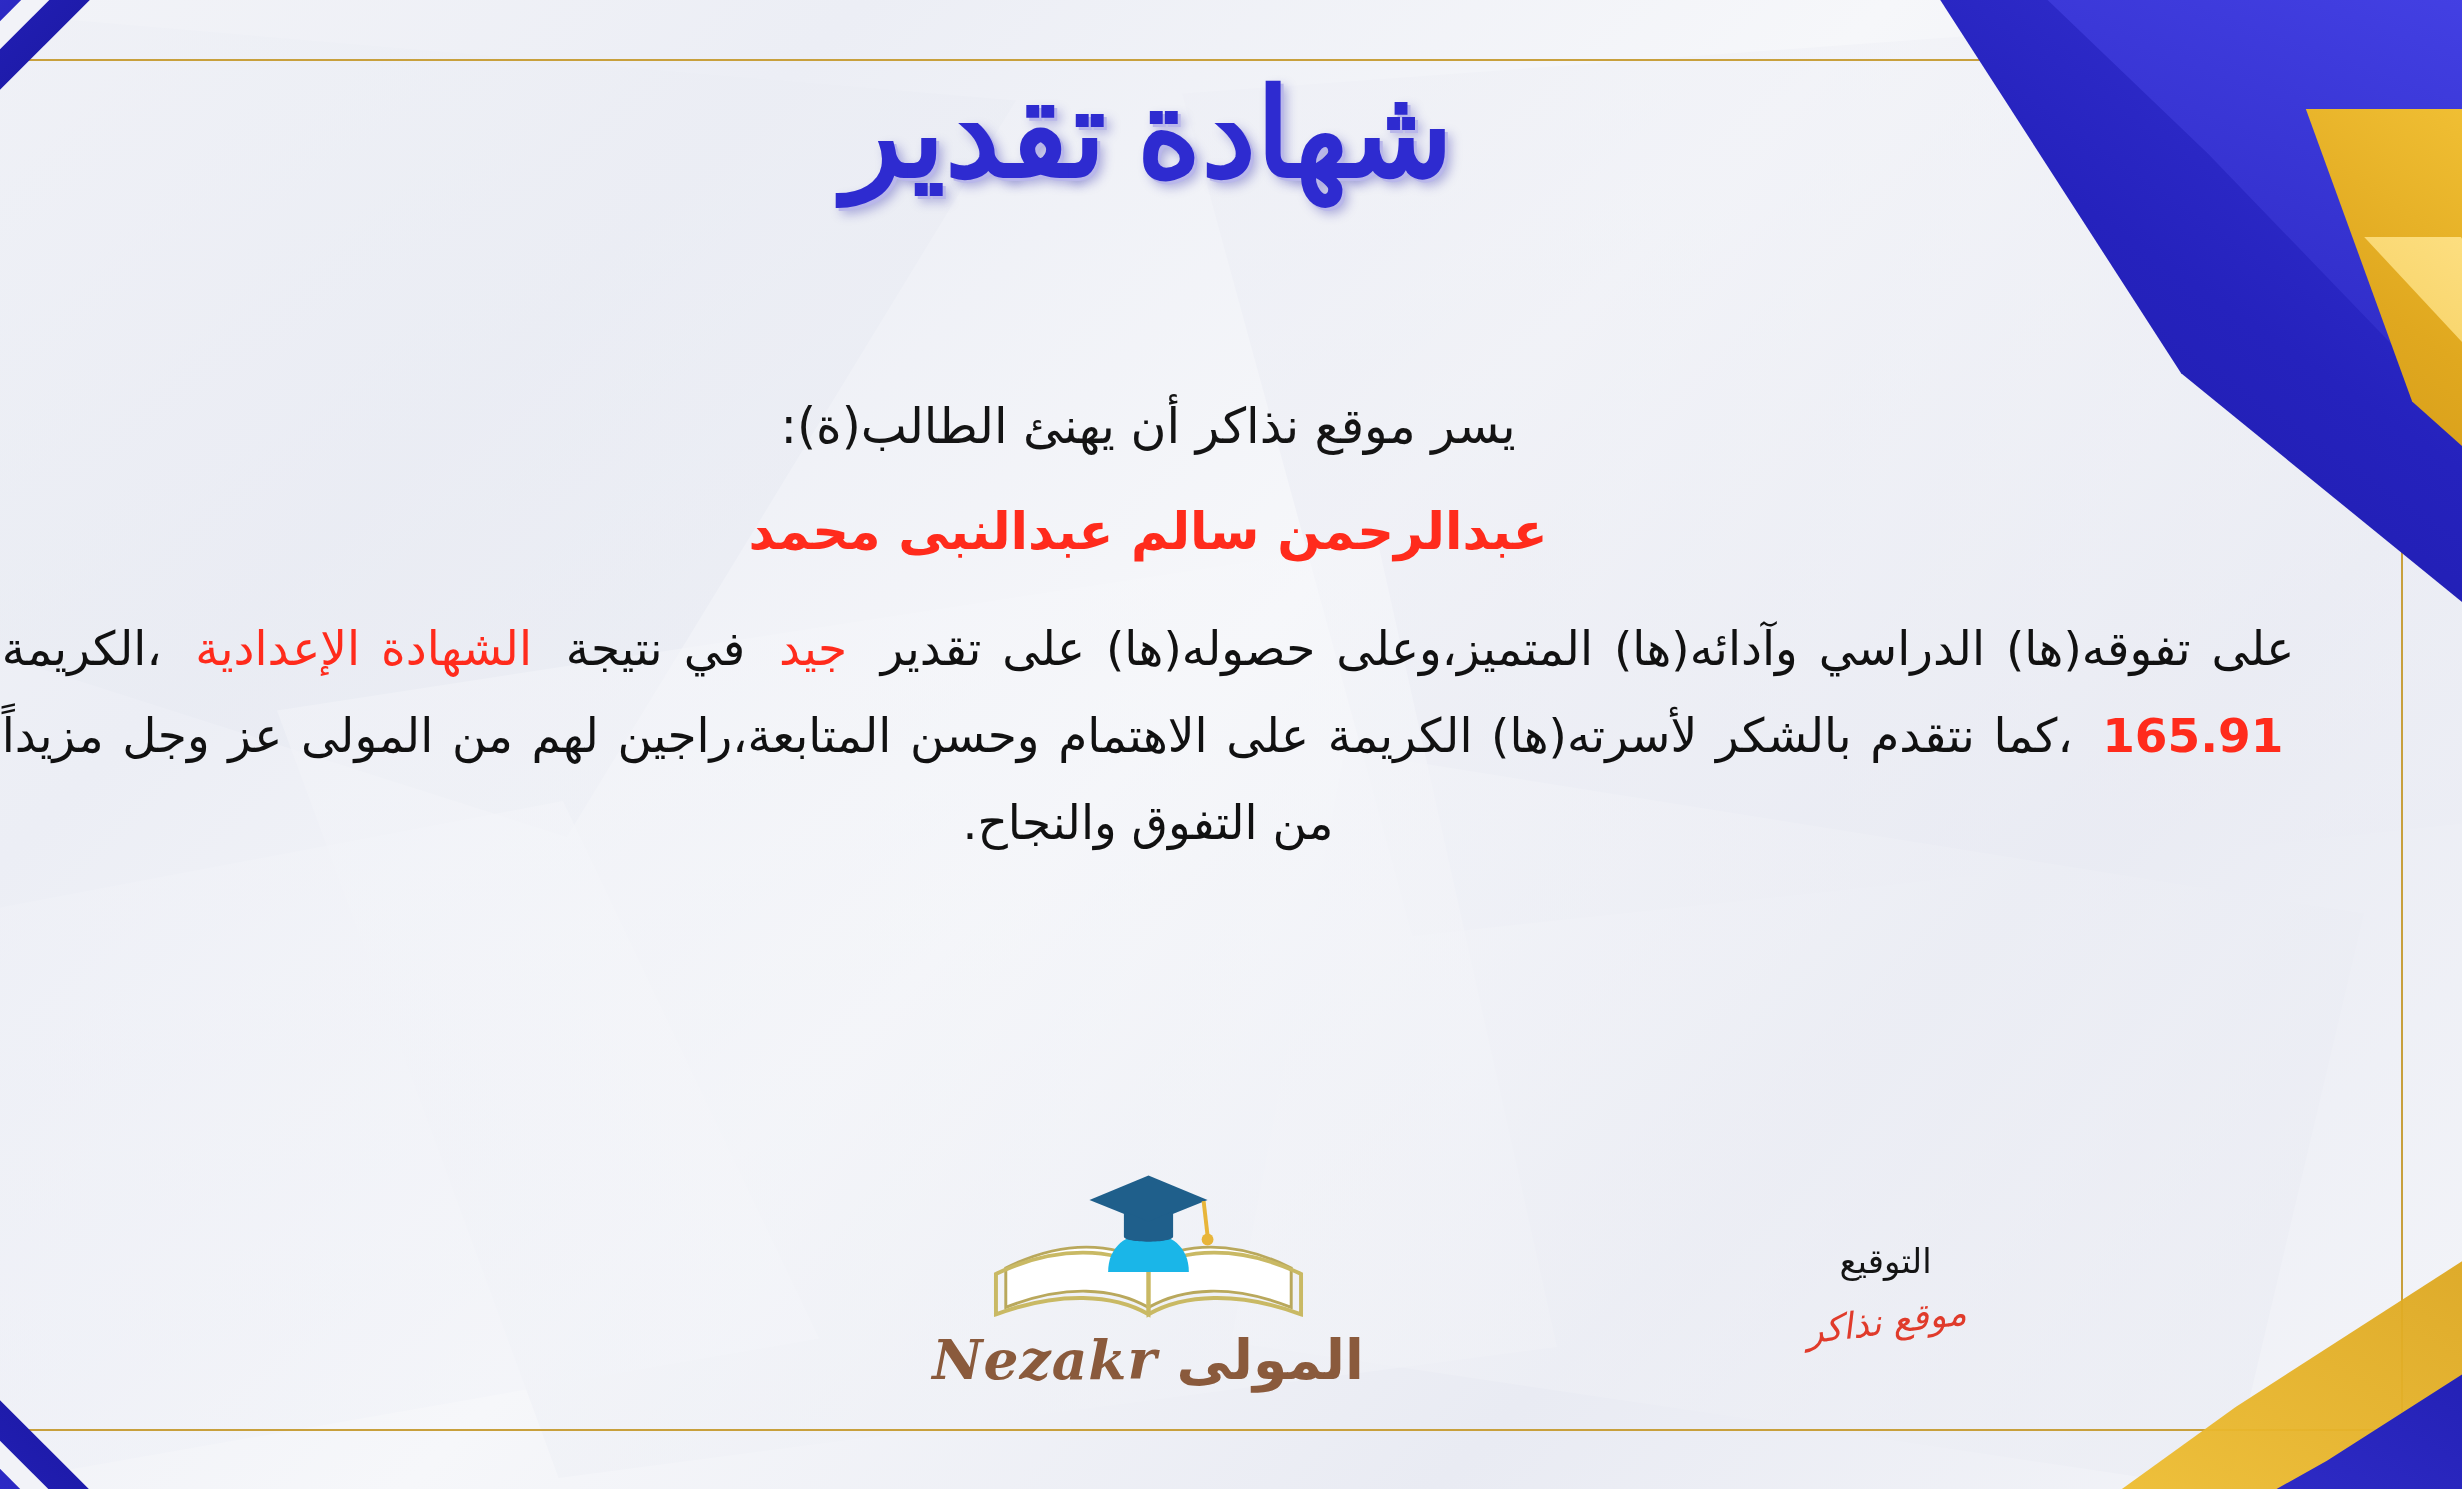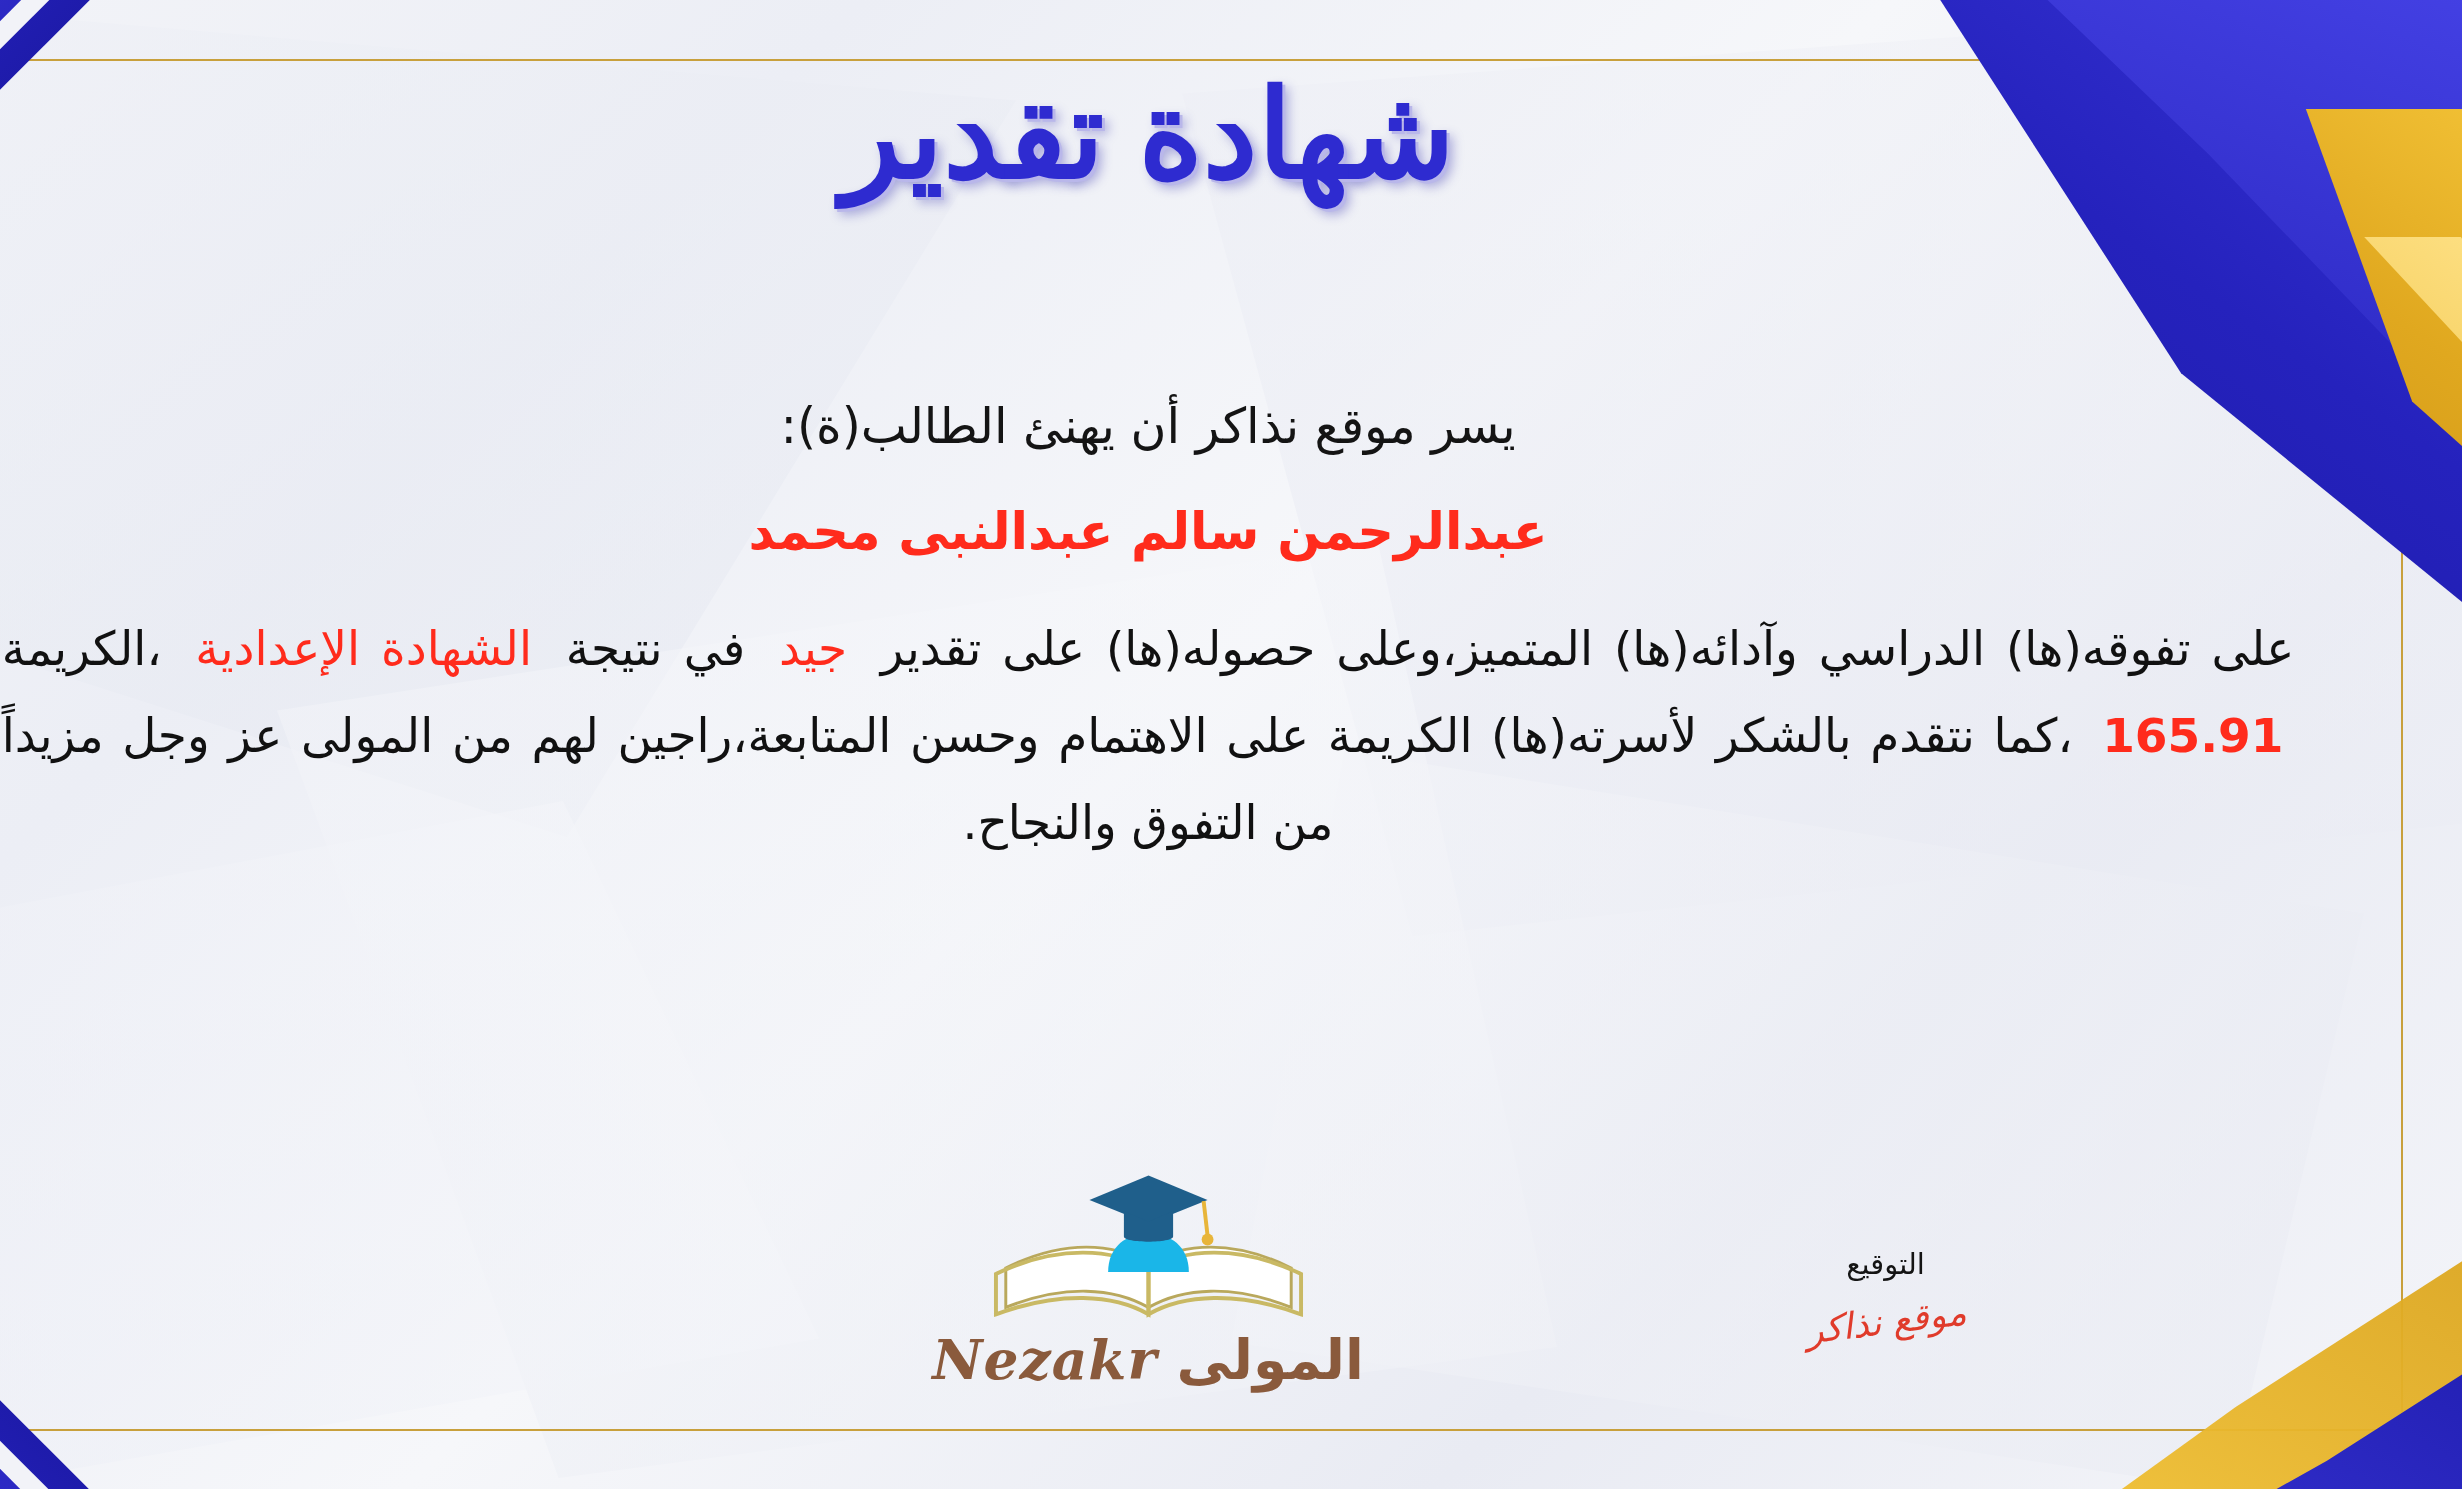--- a/index.html
+++ b/index.html
@@ -209,21 +209,21 @@
   .title-wrap {
     position: absolute;
     top: 64px;
     left: 0;
     right: 0;
     text-align: center;
     z-index: 10;
   }
   .title {
     display: inline-block;
-    font-family: Liberation Sans, sans-serif;
+    font-family: Liberation Serif, serif;
     font-size: 123px;
     font-weight: bold;
     color: #2e2bd0;
     letter-spacing: 3px;
     text-shadow:
        3px 3px 0 #b9b7ea,
       5.9px 5.9px 10.8px rgba(40,38,170,0.35);
     line-height: 1.15;
     direction: rtl;
   }
@@ -279,21 +279,21 @@
   
   .signature-area {
     position: absolute;
     right: 404px;
     bottom: 148px;
     width: 345px;
     text-align: center;
     z-index: 10;
   }
   .sig-label {
-    font-size: 29px;
+    font-size: 34px;
     color: #141414;
     margin-bottom: 19.7px;
   }
   .sig-script {
     font-size: 36px;
     color: #e03b2b;
     font-family: "DejaVu Serif", serif;
     font-style: italic;
     transform: rotate(-7deg);
     display: inline-block;

